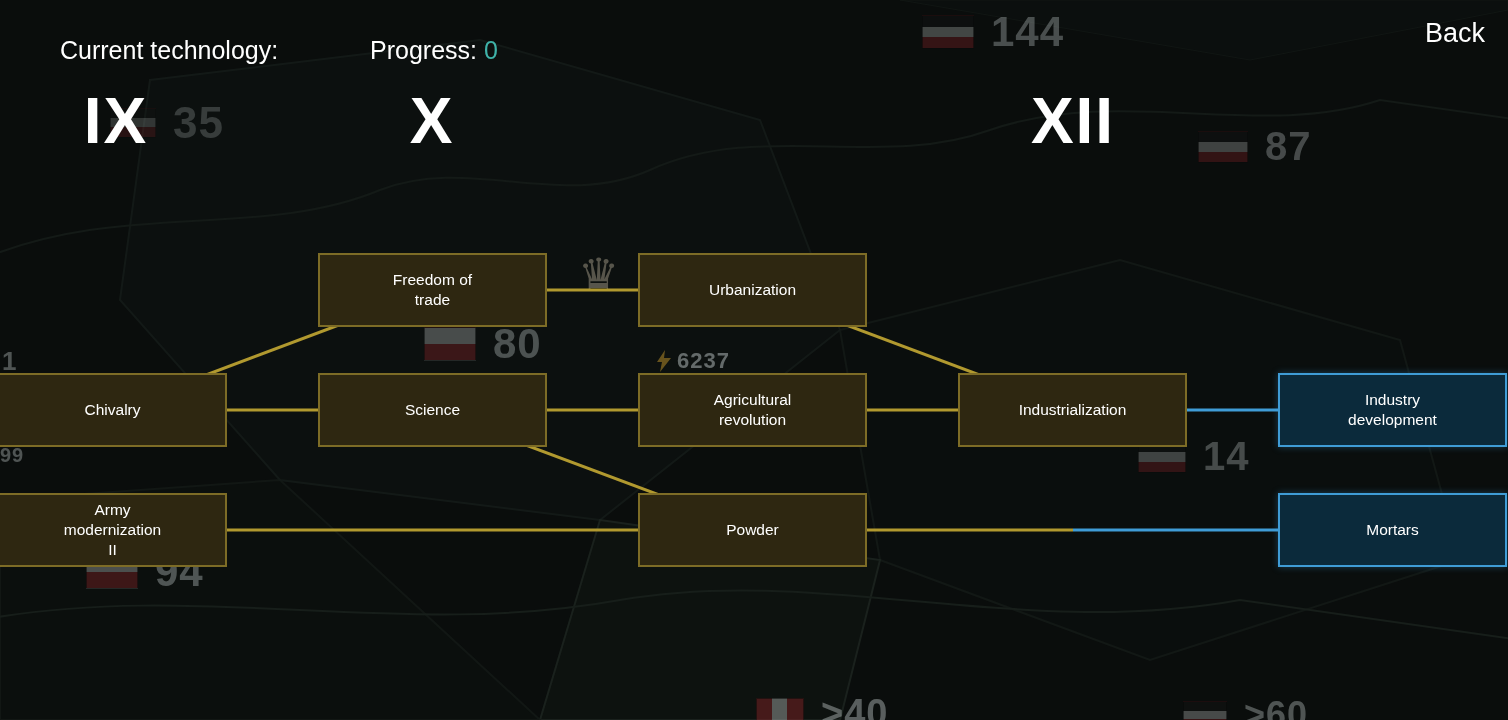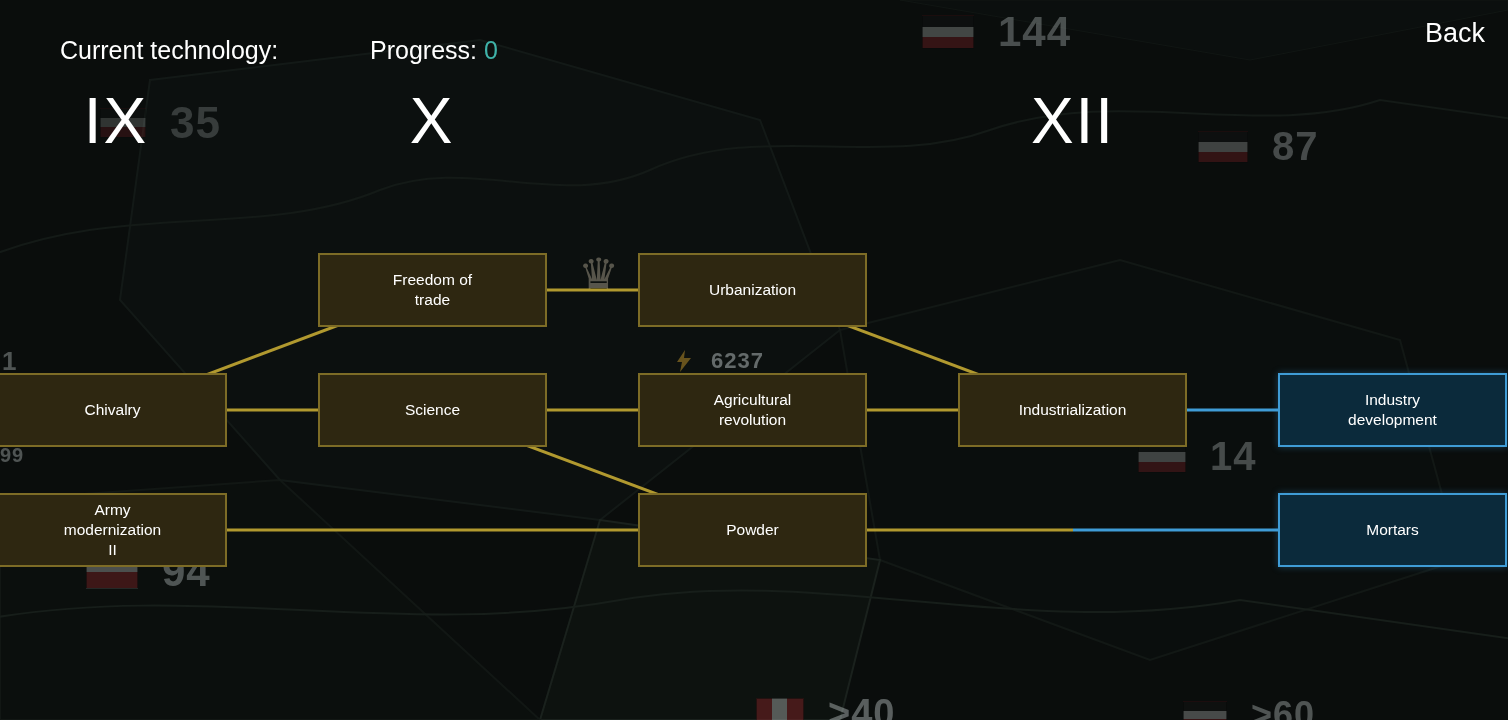--- a/index.html
+++ b/index.html
@@ -4,21 +4,21 @@
 <style>
   * { margin:0; padding:0; box-sizing:border-box; }
   html,body { background:#060808; }
   #stage {
     position:relative; width:1508px; height:720px; overflow:hidden;
     background:#0a0d0c; font-family:"Liberation Sans", sans-serif; color:#ffffff;
   }
   #map-bg { position:absolute; left:0; top:0; z-index:0; }
 
   
-  .ov { position:absolute; z-index:1; display:flex; align-items:center; gap:24px; }
+  .ov { position:absolute; z-index:1; display:flex; align-items:center; gap:17px; }
   .ov-num { color:#cfd8d8; font-weight:bold; letter-spacing:1px; }
   .flag { display:inline-block; border:1px solid rgba(0,0,0,0.55); flex:0 0 auto; }
   .f-bwr { background:linear-gradient(to bottom,#161616 0 33%,#b9bdbb 33% 66%,#8f2328 66% 100%); }
   .f-pl  { background:linear-gradient(to bottom,#c2c6c4 0 50%,#9c262c 50% 100%); }
   .f-rwr { background:linear-gradient(to right,#9c262c 0 33%,#c2c6c4 33% 66%,#9c262c 66% 100%); }
   .bolt { display:inline-block; }
   .crown { position:absolute; z-index:1; font-size:46px; color:#8a8473; opacity:.6; }
 
   
   #edges { position:absolute; left:0; top:0; z-index:2; }
@@ -34,21 +34,21 @@
   .node.gold { background:var(--gold-fill,#2e2711); border:2px solid var(--gold-border,#7d6c26); }
   .node.blue { background:var(--blue-fill,#0b2a3b); border:2px solid var(--blue-border,#3f9cd6);
                box-shadow:0 0 7px rgba(63,156,214,0.35); }
   .node-label { white-space:pre-line; pointer-events:none; }
 
   
   .hdr-text { position:absolute; z-index:4; font-size:25px; }
   .accent { color:var(--progress-accent,#3fb3a9); }
   #back-button { position:absolute; z-index:5; left:1417px; top:14px; font-size:27px; cursor:pointer; padding:4px 8px; }
 
-  .roman { position:absolute; z-index:4; top:84px; font-size:64px; transform:translateX(-50%); letter-spacing:2px; }
+  .roman { position:absolute; z-index:4; top:84px; font-size:64px; transform:translateX(-50%); letter-spacing:2px;font-weight:bold; }
 </style>
 </head>
 <body>
 
 <div id="stage">
 
   <svg id="map-bg" width="1508" height="720" viewBox="0 0 1508 720">
     <rect width="1508" height="720" fill="#0a0d0c"></rect>
     <path d="M150,80 L480,40 L760,120 L840,330 L600,520 L280,480 L120,300 Z" fill="#0d1110" stroke="#161d1a" stroke-width="2" opacity="0.8"></path>
     <path d="M840,330 L1120,260 L1400,340 L1460,560 L1150,660 L880,560 Z" fill="#0b0f0e" stroke="#151b18" stroke-width="2" opacity="0.8"></path>
@@ -56,29 +56,33 @@
     <path d="M0,500 L280,480 L540,720 L0,720 Z" fill="#0c100e" stroke="#141a17" stroke-width="2" opacity="0.8"></path>
     <path d="M900,0 L1250,60 L1508,10 L1508,0 Z" fill="#0c100f" stroke="#141a17" opacity="0.7"></path>
     <path d="M-20,260 C120,200 260,240 380,190 C470,155 560,210 650,170 C760,120 880,170 990,130 C1120,85 1260,140 1380,100 L1520,120" fill="none" stroke="#141a17" stroke-width="2"></path>
     <path d="M-20,620 C200,580 400,640 620,600 C820,565 1020,640 1240,600 L1520,640" fill="none" stroke="#171e1a" stroke-width="2"></path>
   </svg>
 
   <div class="ov" style="left:922px;top:8px;opacity:.32">
     <span class="flag f-bwr" style="width:52px;height:34px"></span>
     <span class="ov-num" style="font-size:42px">144</span>
   </div>
-  <div class="ov" style="left:100px;top:98px;opacity:.22">
+  <div class="ov" style="left:110px;top:98px;opacity:.22">
     <span class="flag f-bwr" style="width:46px;height:30px"></span>
     <span class="ov-num" style="font-size:44px">35</span>
   </div>
   <div class="ov" style="left:1198px;top:124px;opacity:.3">
     <span class="flag f-bwr" style="width:50px;height:32px"></span>
     <span class="ov-num" style="font-size:40px">87</span>
   </div>
-  <div class="ov" style="left:676px;top:348px;opacity:.45;gap:19px">
+  <div class="ov" style="left:424px;top:320px;opacity:.33">
+    <span class="flag f-pl" style="width:52px;height:34px"></span>
+    <span class="ov-num" style="font-size:42px">80</span>
+  </div>
+  <div class="ov" style="left:656px;top:348px;opacity:.45;gap:5px">
     <svg class="bolt" width="16" height="22" viewBox="0 0 16 22">
       <polygon points="9,0 1,12 6,12 4,22 15,8 8,8" fill="#d8a62e"></polygon>
     </svg>
     <span class="ov-num" style="font-size:22px">6237</span>
   </div>
   <div class="ov" style="left:2px;top:346px;opacity:.35">
     <span class="ov-num" style="font-size:26px">1</span>
   </div>
   <div class="ov" style="left:0px;top:444px;opacity:.35">
     <span class="ov-num" style="font-size:20px">99</span>

